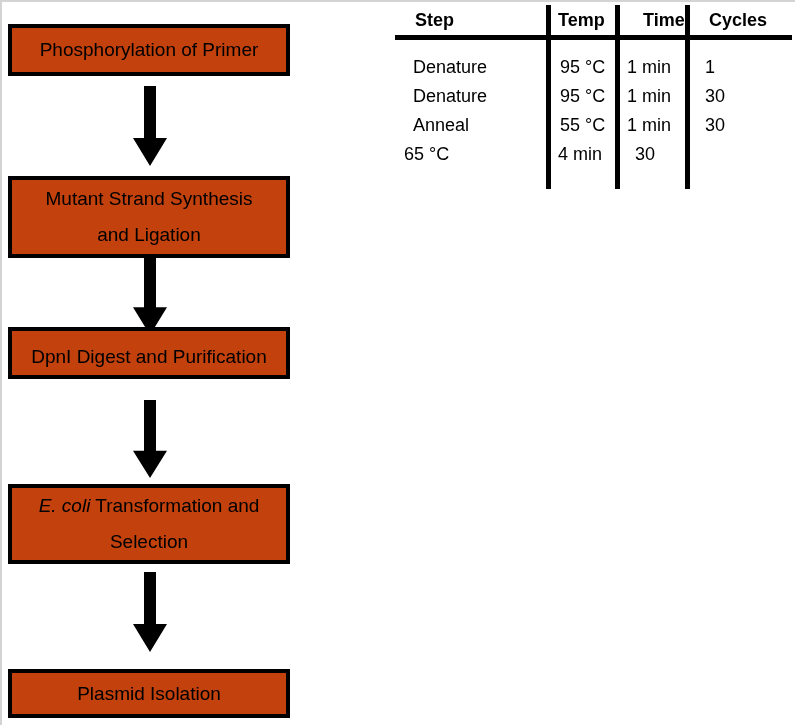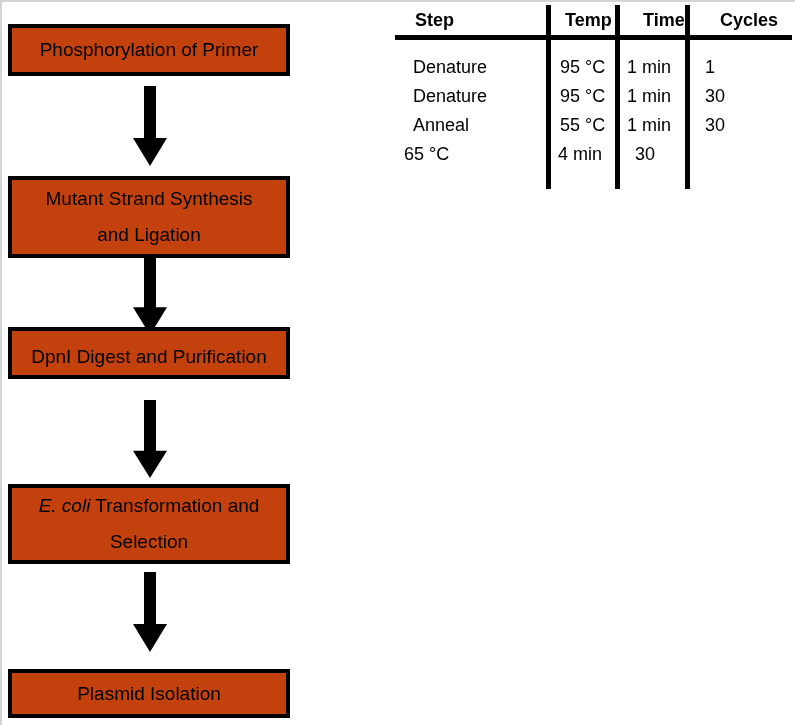--- a/index.html
+++ b/index.html
@@ -66,23 +66,23 @@
     width: 397px;
     padding-top: 13px;
   }
   .t-row {
     display: grid;
     grid-template-columns: 156px 69px 70px 102px;
     align-items: center;
     height: 29px;
   }
   .c-step   { padding-left: 20px; }
-  .c-temp   { padding-left: 14px; }
+  .c-temp   { padding-left: 7px; }
   .c-time   { padding-left: 23px; }
-  .c-cycles { padding-left: 30px; }
+  .c-cycles { padding-left: 19px; }
   .t-row .c-step   { padding-left: 18px; white-space: nowrap; }
   .t-row .c-temp   { padding-left: 9px; }
   .t-row .c-time   { padding-left: 7px; }
   .t-row .c-cycles { padding-left: 15px; }
 </style>
 </head>
 <body>
 
 <div class="edge-top"></div>
 <div class="edge-left"></div>

